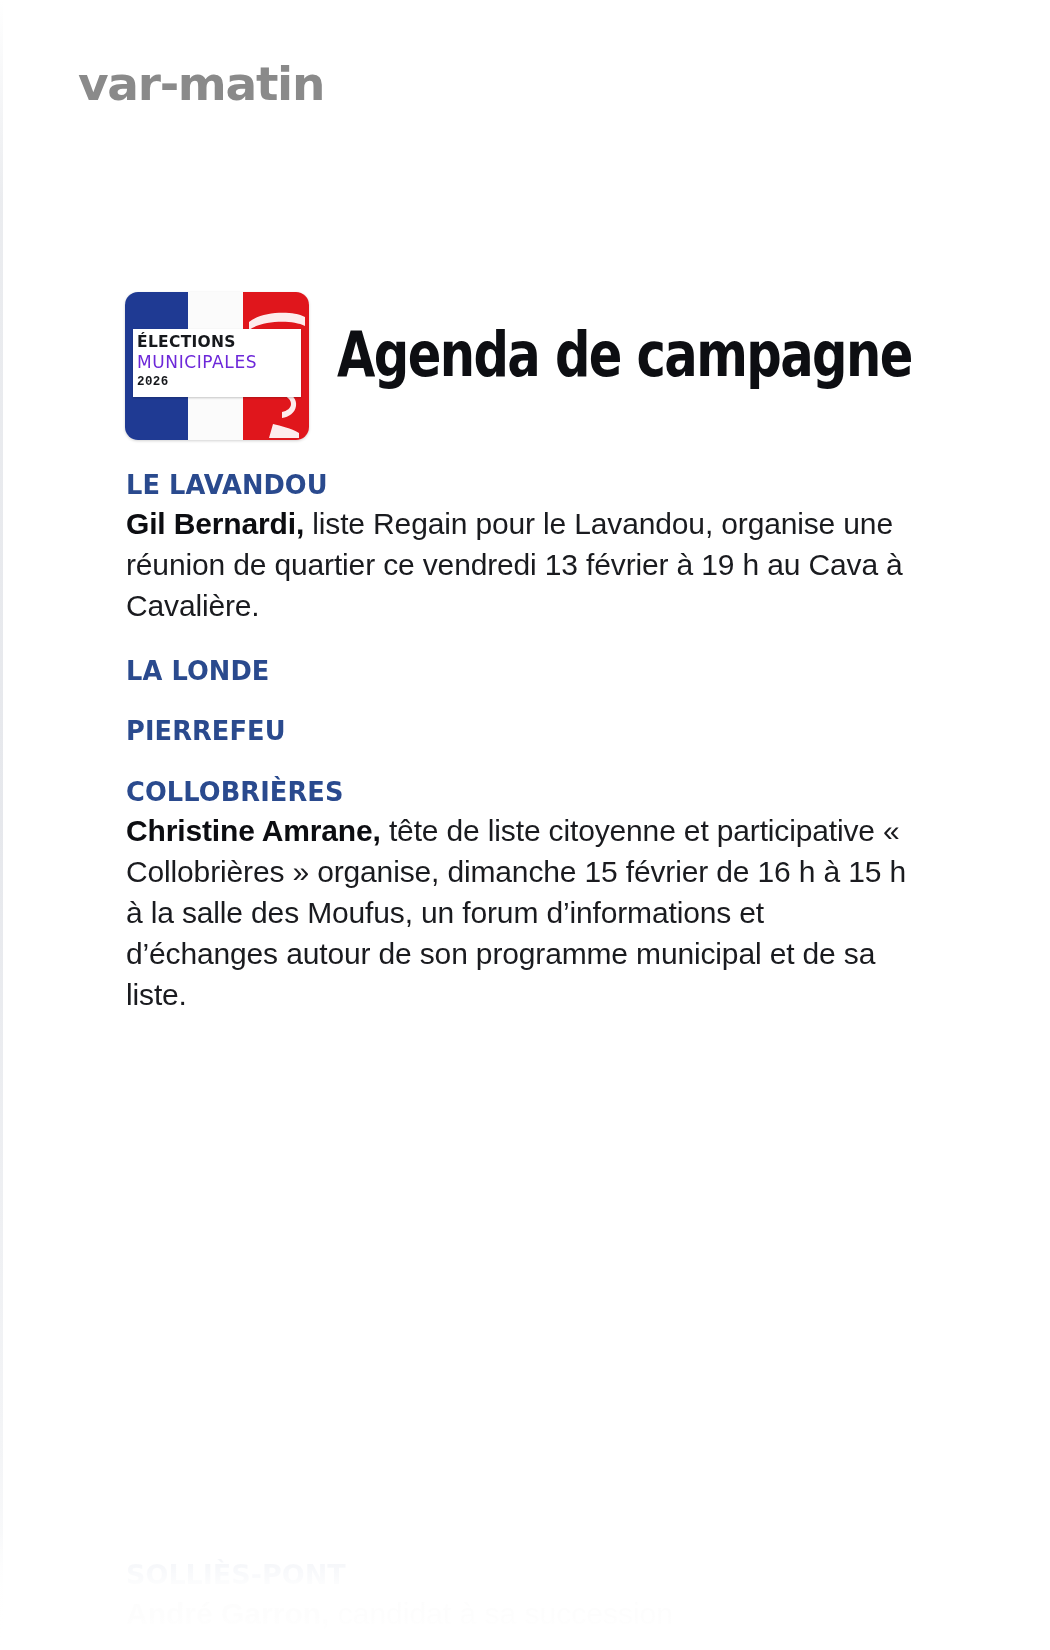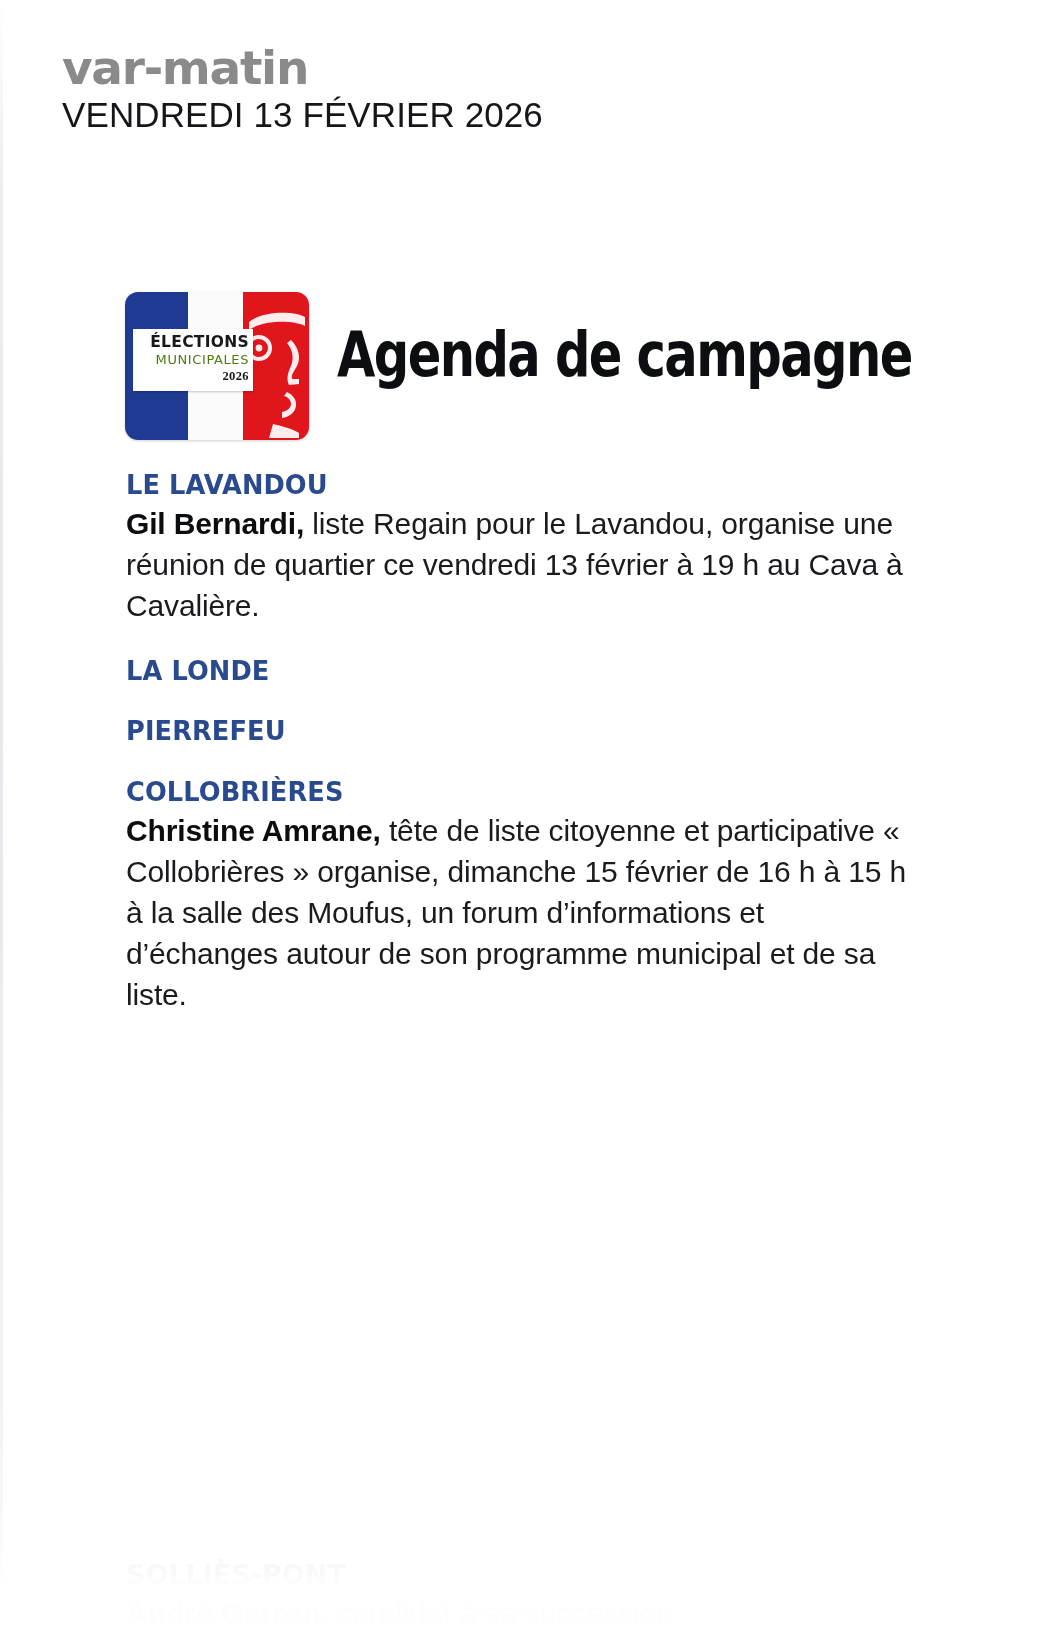--- a/index.html
+++ b/index.html
@@ -46,21 +46,21 @@
     top: 44px;
     width: 900px;
   }
   .masthead-logo {
     font-family: "DejaVu Sans", sans-serif;
     font-weight: 700;
     font-size: 47px;
     line-height: 1.02;
     letter-spacing: -1.3px;
     color: #8a8a8a;
-    margin: 0;
+    margin: 16px;
     white-space: nowrap;
   }
   .masthead-date {
     font-family: "Liberation Sans", sans-serif;
     font-weight: 400;
     font-size: 35px;
     line-height: 1.1;
     letter-spacing: 0.1px;
     color: #15161a;
     margin: 4px 0 0 0;
@@ -102,47 +102,47 @@
     right: 2px;
     top: 4px;
     width: 60px;
     height: 142px;
   }
 
   .logo-textblock {
     position: absolute;
     left: 8px;
     top: 37px;
-    width: 120px;
+    width: 168px;
     background: #ffffff;
     padding: 5px 4px 6px 4px;
     box-sizing: border-box;
-    text-align: right;
+    text-align: left;
     box-shadow: 0 1px 2px rgba(0,0,0,0.22);
   }
   .logo-line1 {
     font-family: "DejaVu Sans", sans-serif;
     font-weight: 700;
     font-size: 15.5px;
     letter-spacing: 0.3px;
     color: #16181c;
     line-height: 1.08;
     white-space: nowrap;
   }
   .logo-line2 {
     font-family: "DejaVu Sans", sans-serif;
     font-weight: 400;
-    font-size: 13px;
+    font-size: 17px;
     letter-spacing: 0.6px;
-    color: #4d7c0f;
+    color: #6d28d9;
     line-height: 1.35;
     white-space: nowrap;
   }
   .logo-line3 {
-    font-family: Liberation Serif, serif;
+    font-family: Liberation Mono, monospace;
     font-weight: 700;
     font-size: 12.5px;
     letter-spacing: 0.4px;
     color: #16181c;
     line-height: 1.35;
     white-space: nowrap;
   }
 
   .agenda-title {
     position: absolute;
@@ -238,21 +238,20 @@
 </style>
 </head>
 <body>
 
 <div class="page">
 
   <div class="scan-edge"></div>
 
   <div class="masthead">
     <div class="masthead-logo">var-matin</div>
-    <div class="masthead-date">VENDREDI 13 FÉVRIER 2026</div>
   </div>
 
   <div class="agenda-header">
 
     <div class="elections-logo">
       <div class="flag">
         <div class="flag-blue"></div>
         <div class="flag-white"></div>
         <div class="flag-red">
           <svg class="marianne" viewBox="0 0 60 142" aria-hidden="true">

